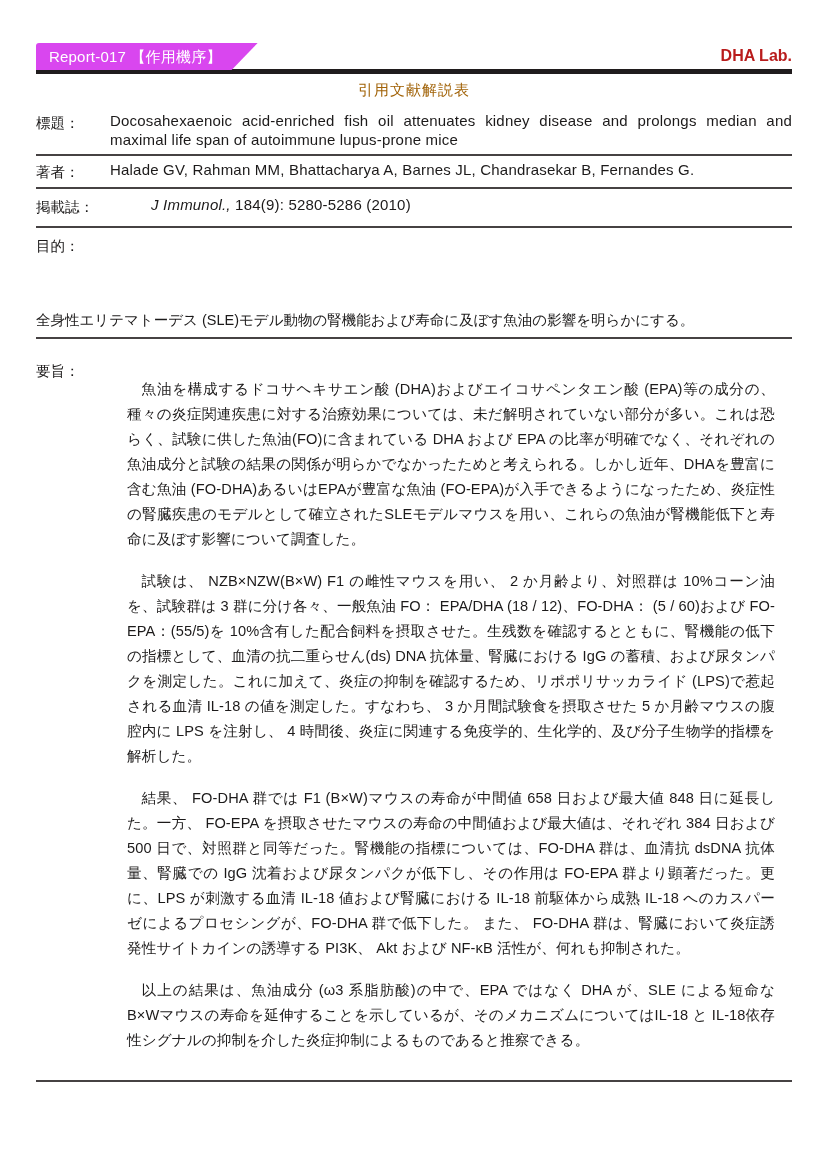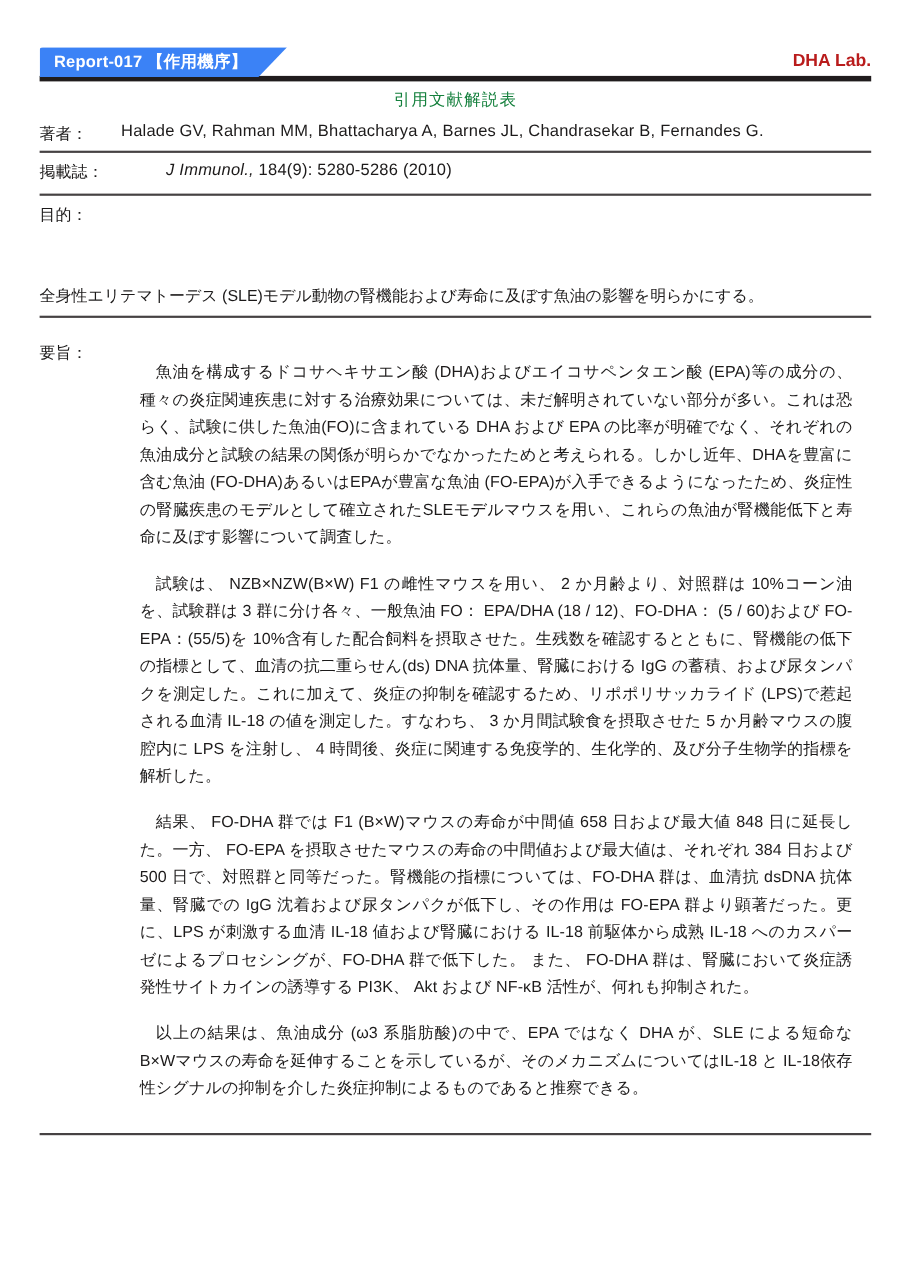--- a/index.html
+++ b/index.html
@@ -17,23 +17,23 @@
   .header {
     position: relative;
     margin: 43px 36px 0 36px;
     height: 26px;
     border-bottom: 5px solid #201c1d;
   }
   .badge {
     position: absolute;
     left: 0; bottom: -1px;
     height: 27px;
-    background: #3b82f6;
+    background: #d946ef;
     color: #ffffff;
-    font-weight: bold;
+    font-weight: normal;
     font-size: 15px;
     line-height: 27px;
     padding: 0 36px 0 13px;
     clip-path: polygon(0 0, 100% 0, calc(100% - 26px) 100%, 0 100%);
     border-top-left-radius: 3px;
     letter-spacing: 0.2px;
     white-space: nowrap;
   }
   .brand {
     position: absolute;
@@ -51,21 +51,21 @@
     font-size: 21px;
     font-weight: bold;
     color: #1c1a1a;
     letter-spacing: 0.5px;
   }
   .doc-subtitle {
     margin-top: 7px;
     text-align: center;
     font-size: 15px;
     font-weight: normal;
-    color: #15803d;
+    color: #a16207;
     letter-spacing: 1px;
   }
 
   
   .ref-table { margin: 6px 36px 0 36px; }
   .row {
     display: flex;
     align-items: flex-start;
     border-bottom: 2px solid #464243;
     padding: 5px 0 5px 0;
@@ -116,20 +116,24 @@
     <div class="badge">
       <span>Report-017 【作用機序】</span>
     </div>
     <div class="brand">DHA Lab.</div>
   </div>
 
   <div class="doc-subtitle">引用文献解説表</div>
 
   <div class="ref-table">
 
+    <div class="row row-title">
+      <div class="row-label">標題：</div>
+      <div class="row-content latin justify">Docosahexaenoic acid-enriched fish oil attenuates kidney disease and prolongs median and maximal life span of autoimmune lupus-prone mice</div>
+    </div>
 
     <div class="row row-authors">
       <div class="row-label">著者：</div>
       <div class="row-content latin">Halade GV, Rahman MM, Bhattacharya A, Barnes JL, Chandrasekar B, Fernandes G.</div>
     </div>
 
     <div class="row row-journal">
       <div class="row-label">掲載誌：</div>
       <div class="row-content latin"><span class="italic">J Immunol.,</span><span> 184(9): 5280-5286 (2010)</span></div>
     </div>

